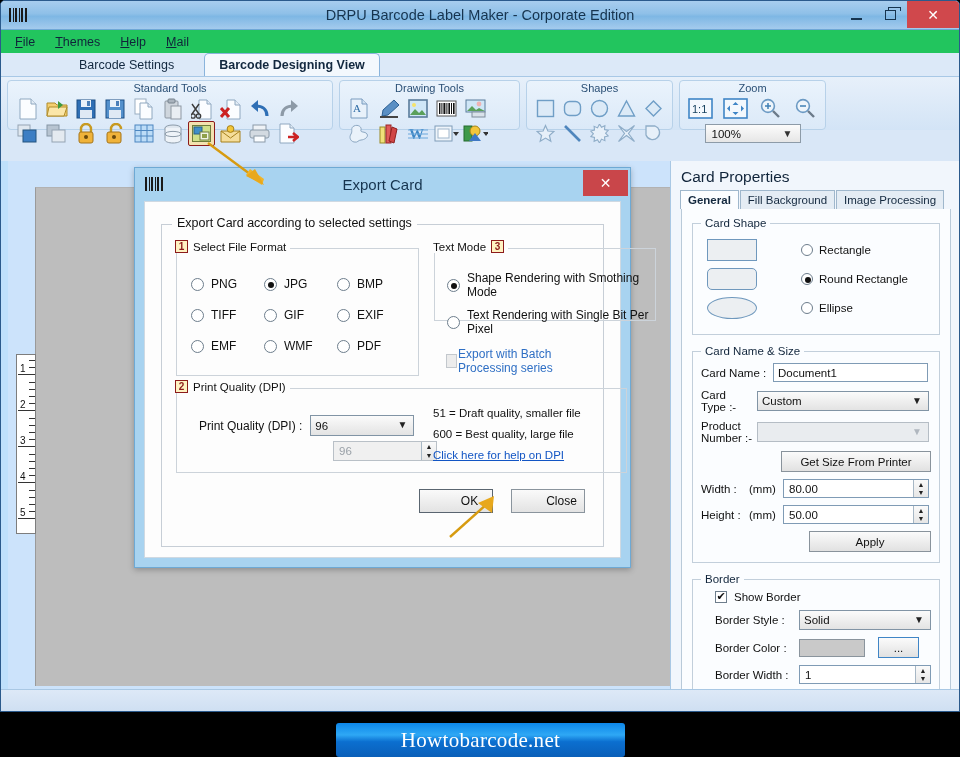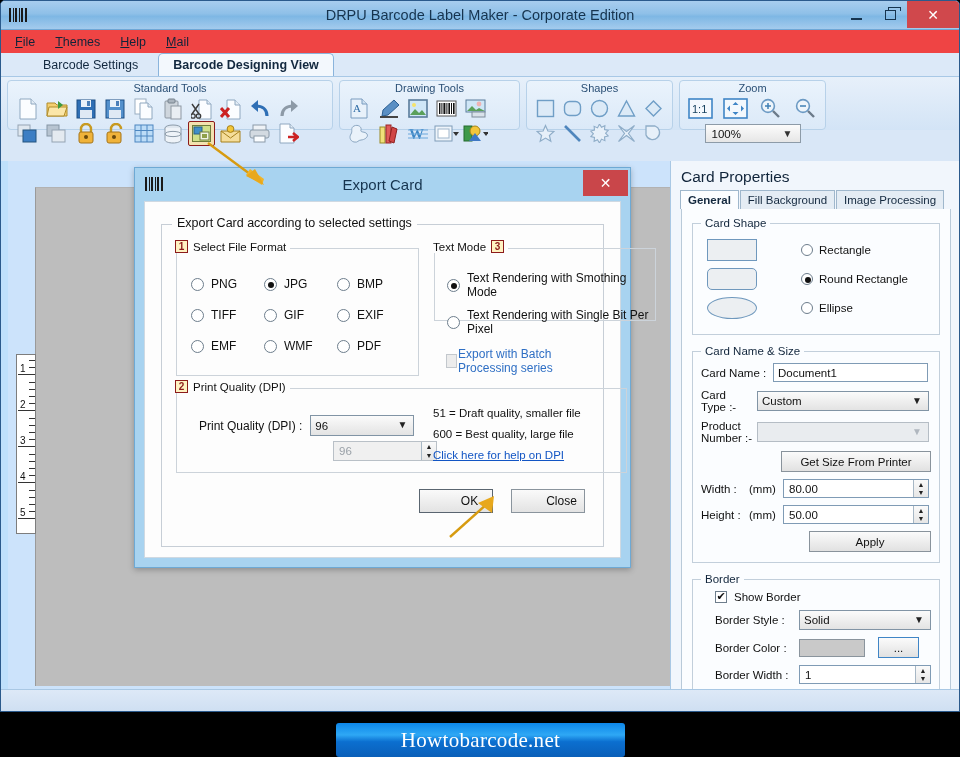--- a/index.html
+++ b/index.html
@@ -36,25 +36,25 @@
   .wbtns{ position:absolute; right:0; top:0; height:29px; display:flex; }
   .wbtn{ width:34px; height:27px; display:flex; align-items:center; justify-content:center;
          color:#16344f; font-size:13px; }
   .wbtn.close{ width:52px; height:27px; background:#d0484c; color:#fff; font-size:14px;
                border-radius:0 3px 0 0; }
   .min-glyph{ display:block; width:11px; height:2px; background:#16344f; margin-top:8px;}
   .max-glyph{ display:block; width:11px; height:10px; border:1.6px solid #16344f; position:relative;}
   .max-glyph:after{ content:""; position:absolute; left:2px; top:-4px; width:11px; height:3px;
                     border:1.6px solid #16344f; border-bottom:none; }
   
-  .menubar{ height:23px; background:#ef4444; padding-left:14px; display:flex; align-items:center; gap:20px;}
+  .menubar{ height:23px; background:#22c55e; padding-left:14px; display:flex; align-items:center; gap:20px;}
   .menuitem{ font-size:12.5px; color:#10243a; }
   .menuitem u{ text-decoration:underline; }
   
-  .tabstrip{ height:23px; background:#dce9f8; padding-left:28px; display:flex; align-items:flex-end; gap:6px;
+  .tabstrip{ height:23px; background:#dce9f8; padding-left:64px; display:flex; align-items:flex-end; gap:16px;
              position:relative; }
   .tab{ font-size:12.5px; padding:4px 14px 4px 14px; color:#12283f; border-radius:5px 5px 0 0;}
   .tab.active{ background:#f3f8fd; border:1px solid #8ab4dc; border-bottom:none; font-weight:bold;}
   .tab.inactive{ background:transparent; }
   
   .ribbon{
     height:54px; background:linear-gradient(180deg,#e7f0fa,#d3e4f6);
     border-top:1px solid #a8c8e6;
     padding:3px 22px 0 6px; display:flex; gap:6px;
   }
@@ -790,21 +790,21 @@
         </div>
 
         <div class="sub" style="left:272px; top:23px; width:222px; height:73px;">
           <div class="sub-lg" style="left:-6px;">
             <span>Text Mode</span>
             <span class="badge">3</span>
           </div>
           <div style="position:absolute; left:12px; top:22px; display:flex; flex-direction:column; gap:9px;">
             <div class="dradio">
                 <span class="radio on"></span>
-                <span>Text Rendering with Smothing Mode</span>
+                <span>Shape Rendering with Smothing Mode</span>
               </div>
             <div class="dradio">
                 <span class="radio"></span>
                 <span>Text Rendering with Single Bit Per Pixel</span>
               </div>
           </div>
         </div>
 
         <div style="position:absolute; left:284px; top:122px; display:flex; align-items:center; gap:1px;">
           <span style="width:14px;height:14px;border:1px solid #c3c8cd;background:#ececec;display:inline-block;"></span>

